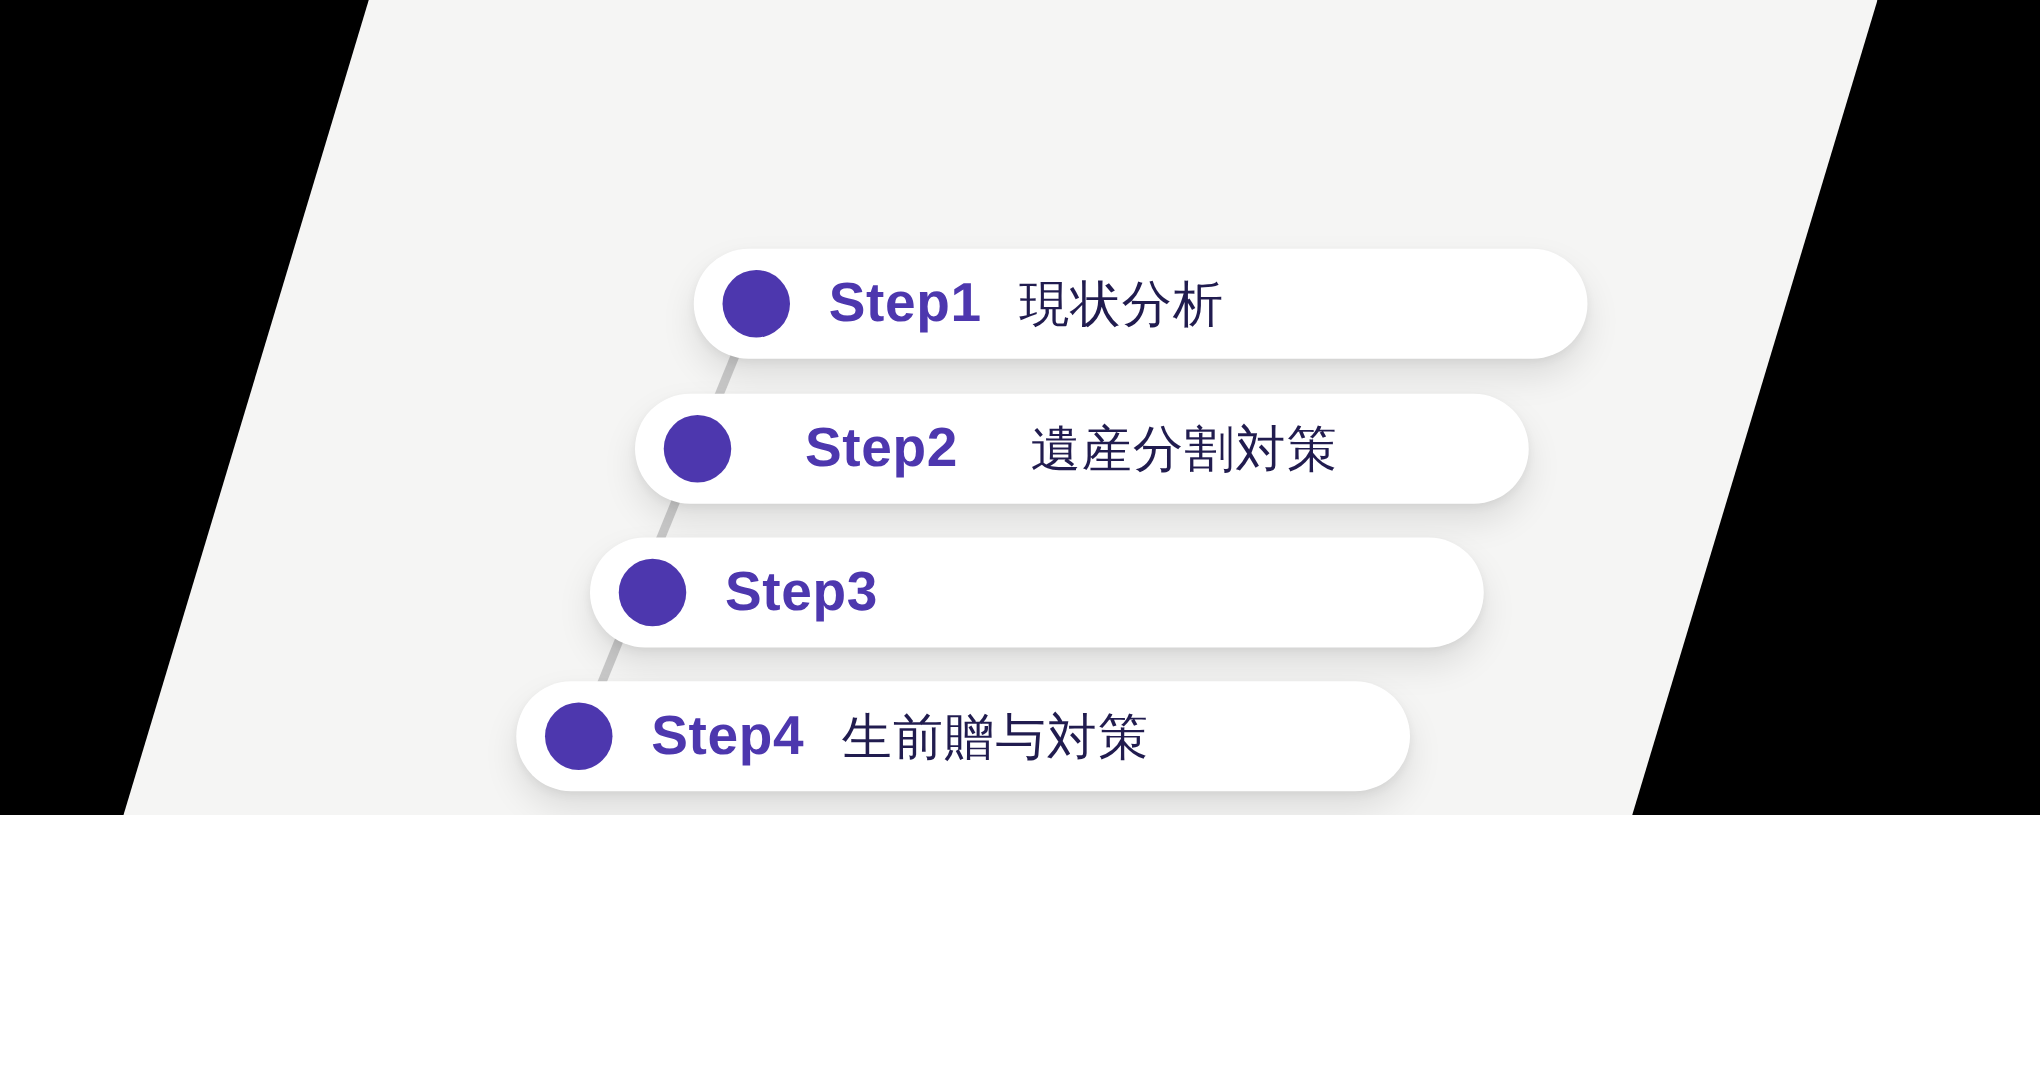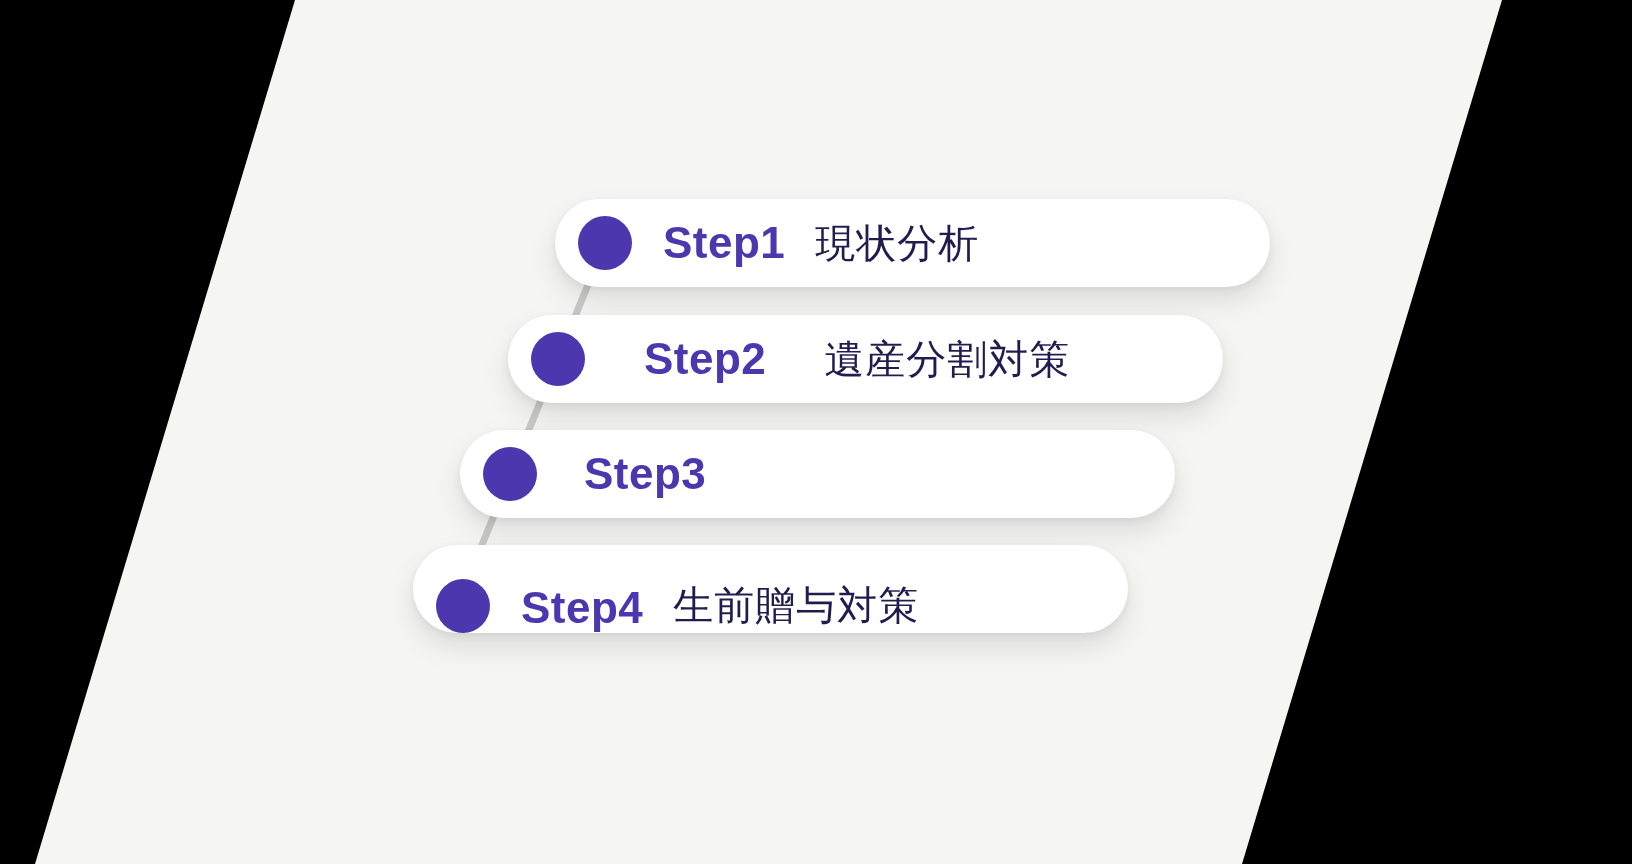--- a/index.html
+++ b/index.html
@@ -3,21 +3,21 @@
 <meta charset="utf-8">
 <style>
   html, body {
     margin: 0;
     padding: 0;
     font-family: "Liberation Sans", "DejaVu Sans", sans-serif;
   }
   .stage {
     position: relative;
     width: 1632px;
-    height: 864px;
+    height: 652px;
     background: var(--outer-bg, #000);
     overflow: hidden;
   }
   .panel {
     position: absolute;
     inset: 0;
     background: var(--panel-bg, #f5f5f4);
     clip-path: polygon(295px 0px, 1502px 0px, 1242px 864px, 35px 864px);
   }
   .connector {
@@ -37,22 +37,22 @@
     width: 715px;
     height: 88px;
     background: var(--card-bg, #fff);
     border-radius: 44px;
     display: flex;
     align-items: center;
     box-shadow: 0 14px 28px rgba(0,0,0,0.10), 0 3px 8px rgba(0,0,0,0.06);
   }
   .card-1 { left: 555px; top: 199px; }
   .card-2 { left: 508px; top: 315px; gap: 28px; }
-  .card-3 { left: 460px; top: 430px; gap: 16px; }
-  .card-4 { left: 413px; top: 545px; align-items: flex-end; }
+  .card-3 { left: 472px; top: 430px; }
+  .card-4 { left: 413px; top: 545px; }
   .dot {
     width: 54px;
     height: 54px;
     border-radius: 50%;
     background: var(--accent, #4d37ae);
     margin-left: 23px;
     flex: 0 0 auto;
   }
   .step-label {
     margin-left: 31px;

